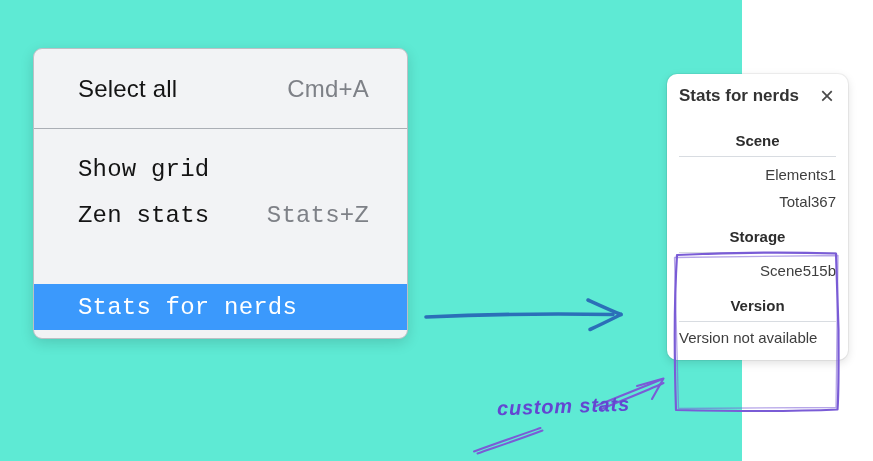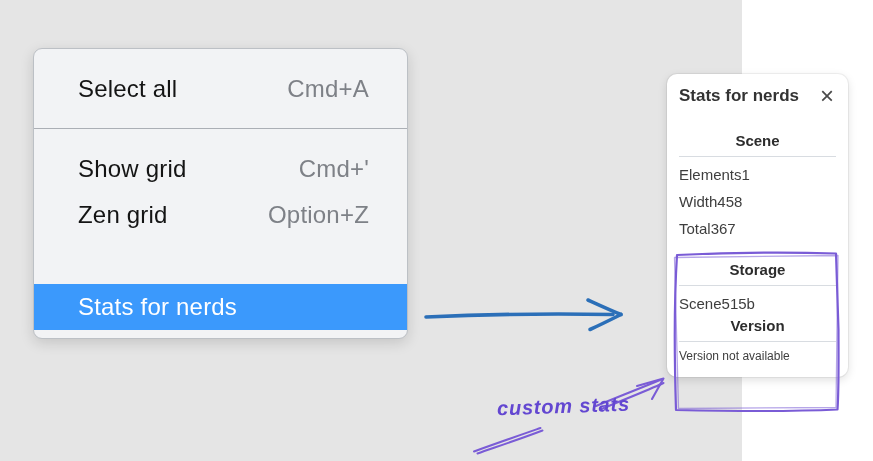--- a/index.html
+++ b/index.html
@@ -1,29 +1,29 @@
 <!DOCTYPE html>
 <html><head>
 <meta charset="utf-8">
 <style>
   * { margin:0; padding:0; box-sizing:border-box; }
   html,body { width:873px; height:461px; background:#ffffff; overflow:hidden;
               font-family:"Liberation Sans", sans-serif; }
-  #stage { position:relative; width:742px; height:461px; background:#e5e5e5; }
+  #stage { position:relative; width:742px; height:461px; background:#5eead4; }
 
   
   .ctx-menu {
     position:absolute; left:33px; top:48px; width:375px;
     background:#f2f3f5; border:1.5px solid #bcc0c5; border-radius:9px;
     box-shadow:0 4px 14px rgba(0,0,0,.14);
     overflow:hidden;
   }
   .menu-section-first  { padding:16px 0; }
   .menu-divider { border-top:1.5px solid #abafb5; }
-  .menu-section-second { padding:17px 0 8px; }
+  .menu-section-second { padding:17px 0 8px;font-family:Liberation Mono, monospace; }
   .menu-item {
     height:46px; display:flex; align-items:center; justify-content:space-between;
     padding:0 38px 0 44px; font-size:24px; color:#141414; letter-spacing:.2px;
     cursor:default;
   }
   .menu-section-first .menu-item { height:47px; }
   .menu-item .shortcut { color:#7e8187; }
   .menu-item.highlighted { background:#3b99fc; color:#ffffff; }
   .menu-item.highlighted .shortcut { color:#c9e2fd; }
 
@@ -34,26 +34,26 @@
     box-shadow:0 0 0 1px rgba(0,0,0,.05), 0 3px 10px rgba(0,0,0,.13);
     padding:12px 12px 14px; color:#3e3e3e;
   }
   .panel-header { display:flex; align-items:center; justify-content:space-between; }
   .panel-title { font-size:17px; font-weight:bold; color:#333333; }
   .panel-close { font-size:24px; line-height:16px; color:#4a4a4a; cursor:pointer;
                  font-weight:400; padding:0 2px; background:none; border:none;
                  font-family:"Liberation Sans", sans-serif; }
   .sec-header { text-align:center; font-weight:bold; font-size:15px; color:#2d2d2d; }
   .sec-header.scene   { margin-top:26px; }
-  .sec-header.storage { margin-top:19px; }
-  .sec-header.version { }
+  .sec-header.storage { margin-top:13px; }
+  .sec-header.version { margin-top:13px; }
   .sec-rule { border:none; border-top:1px solid #d8dce1; margin:7px 0 4px; }
-  .stat-row { display:flex; justify-content:flex-start; align-items:center;
+  .stat-row { display:flex; justify-content:flex-end; align-items:center;
               height:27px; font-size:15px; color:#3e3e3e; }
-  .panel-note { font-size:12px; color:#3e3e3e; margin-top:7px; white-space:nowrap; }
+  .panel-note { font-size:15px; color:#3e3e3e; margin-top:7px; white-space:nowrap; }
 
   
   #overlay { position:absolute; left:0; top:0; width:873px; height:461px;
              pointer-events:none; z-index:5; }
   .annotation-text {
     position:absolute; left:497px; top:395px;
     font-size:20px; font-style:italic; font-weight:bold;
     color:#6347d1; letter-spacing:.8px; transform:rotate(-2deg);
     z-index:6; white-space:nowrap;
   }
@@ -67,49 +67,44 @@
     <div class="menu-section-first">
       <div class="menu-item">
         <span>Select all</span>
         <span class="shortcut">Cmd+A</span>
       </div>
     </div>
     <div class="menu-divider"></div>
     <div class="menu-section-second">
       <div class="menu-item">
         <span>Show grid</span>
-        <span class="shortcut">Cmd+'</span>
       </div>
       <div class="menu-item">
-        <span>Zen grid</span>
-        <span class="shortcut">Option+Z</span>
+        <span>Zen stats</span>
+        <span class="shortcut">Stats+Z</span>
       </div>
       <div class="menu-item">
       </div>
       <div class="menu-item highlighted">
         <span>Stats for nerds</span>
       </div>
     </div>
   </div>
 
   <div class="stats-panel">
     <div class="panel-header">
       <span class="panel-title">Stats for nerds</span>
       <button class="panel-close">×</button>
     </div>
 
     <div class="sec-header scene">Scene</div>
     <hr class="sec-rule">
     <div class="stat-row">
       <span>Elements</span>
       <span>1</span>
-    </div>
-    <div class="stat-row">
-      <span>Width</span>
-      <span>458</span>
     </div>
     <div class="stat-row">
       <span>Total</span>
       <span>367</span>
     </div>
 
     <div class="sec-header storage">Storage</div>
     <hr class="sec-rule">
     <div class="stat-row">
       <span>Scene</span>

